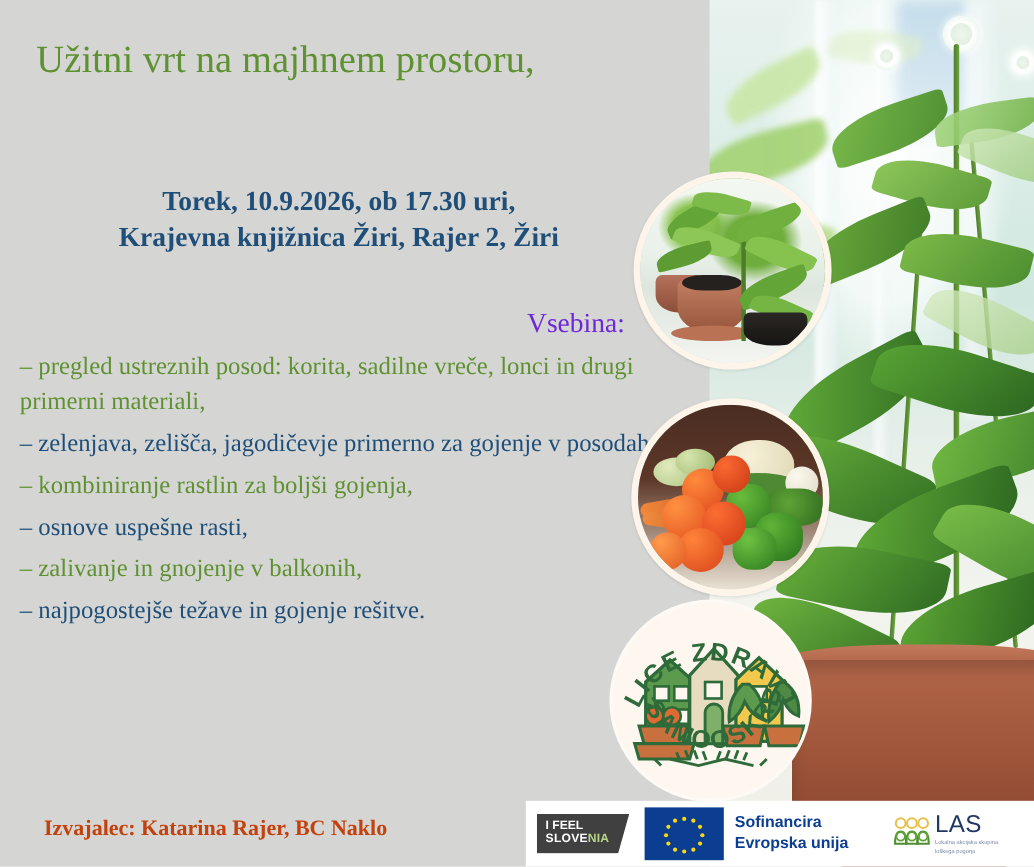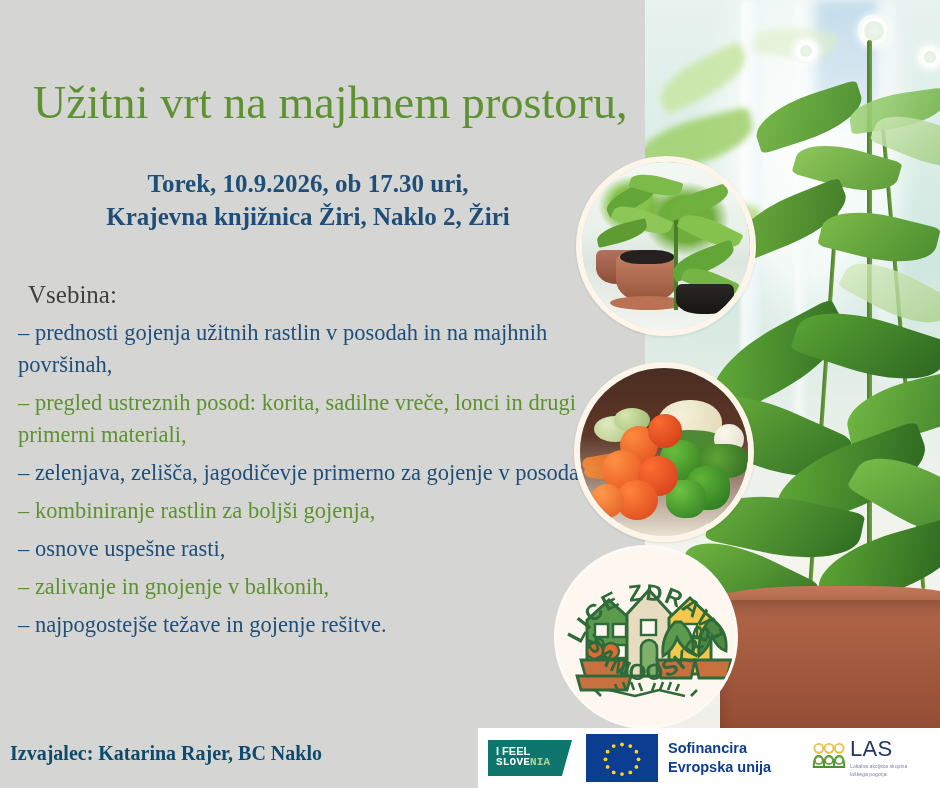--- a/index.html
+++ b/index.html
@@ -63,47 +63,46 @@
     box-shadow:0 0 8px rgba(255,255,255,.95);}
   .flower:before{content:"";position:absolute;inset:7px;border-radius:50%;
     background:radial-gradient(circle,#eef6ec,#dfeede);}
 
   
   .blurleaf{position:absolute;border-radius:60% 10% 60% 10%;filter:blur(3px);opacity:.85;}
 
   
   .title{
     position:absolute;left:33px;top:34px;width:600px;
-    color:#5e9131;font-size:46px;line-height:1.12;font-weight:400;
+    color:#5e9131;font-size:35px;line-height:1.12;font-weight:400;
     letter-spacing:.1px;
-    margin-top:43px;
   }
   .subtitle{
     position:absolute;left:26px;top:88px;width:630px;
     color:#66993a;font-size:25px;line-height:1.2;font-weight:400;
   }
   .when{
     position:absolute;left:28px;top:167px;width:560px;
     color:#1f4e79;font-size:25px;line-height:1.32;font-weight:700;
     text-align:center;
   }
   .vsebina{
     position:absolute;left:28px;top:281px;width:540px;
-    color:#404040;font-size:25px;font-weight:400;text-align:left;
+    color:#6d28d9;font-size:25px;font-weight:400;text-align:right;
   }
   .bullets{
     position:absolute;left:18px;top:317px;width:590px;
     font-size:22.5px;line-height:1.42;
   }
   .bullets p{margin:0 0 6px 0;}
   .b-blue{color:#1f4e79;}
   .b-green{color:#5e9131;}
   .presenter{
-    position:absolute;left:10px;top:742px;
-    color:#0c4a6e;font-size:20px;font-weight:700;
+    position:absolute;left:40px;top:742px;
+    color:#c2410c;font-size:20px;font-weight:700;
   }
 
   
   .badge{
     position:absolute;left:557px;top:548px;width:178px;height:178px;
     border-radius:50%;
     background:#fdf7f0;
     box-shadow:0 0 0 3px #fdfaf5;
     overflow:hidden;
   }
@@ -132,26 +131,26 @@
   }
 
   
   .logobar{
     position:absolute;left:478px;top:728px;width:462px;height:60px;
     background:#ffffff;
     display:flex;align-items:center;
   }
   .feel{
     position:relative;margin-left:10px;width:84px;height:36px;
-    background:#0f766e;
+    background:#404040;
     clip-path:polygon(0 0,100% 0,88% 100%,0 100%);
     color:#ffffff;font-family:"Liberation Sans",sans-serif;font-weight:700;
     font-size:11px;line-height:1;padding:6px 0 0 8px;box-sizing:border-box;
   }
-  .feel .l2{letter-spacing:.2px;font-family:Liberation Mono, monospace;}
+  .feel .l2{letter-spacing:.2px;}
   .feel .dim{color:#b9d487;}
   .euflag{
     width:72px;height:48px;background:#0b3d91;margin-left:14px;position:relative;
   }
   .eutext{
     margin-left:10px;color:#0b3d91;font-family:"Liberation Sans",sans-serif;
     font-weight:700;font-size:14.5px;line-height:1.28;
   }
   .las{
     margin-left:auto;margin-right:14px;display:flex;align-items:flex-start;
@@ -207,27 +206,26 @@
 
     <div class="soil"></div>
     <div class="pot-rim"></div>
     <div class="pot"></div>
   </div>
 
   <div class="title">Užitni vrt na majhnem prostoru,</div>
 
   <div class="when">
     <div>Torek, 10.9.2026, ob 17.30 uri,</div>
-    <div>Krajevna knjižnica Žiri, Naklo 2, Žiri</div>
+    <div>Krajevna knjižnica Žiri, Rajer 2, Žiri</div>
   </div>
 
   <div class="vsebina">Vsebina:</div>
 
   <div class="bullets">
-    <p class="b-blue">– prednosti gojenja užitnih rastlin v posodah in na majhnih površinah,</p>
     <p class="b-green">– pregled ustreznih posod: korita, sadilne vreče, lonci in drugi primerni materiali,</p>
     <p class="b-blue">– zelenjava, zelišča, jagodičevje primerno za gojenje v posodah,</p>
     <p class="b-green">– kombiniranje rastlin za boljši gojenja,</p>
     <p class="b-blue">– osnove uspešne rasti,</p>
     <p class="b-green">– zalivanje in gnojenje v balkonih,</p>
     <p class="b-blue">– najpogostejše težave in gojenje rešitve.</p>
   </div>
 
   <div class="presenter">Izvajalec: Katarina Rajer, BC Naklo</div>
 

